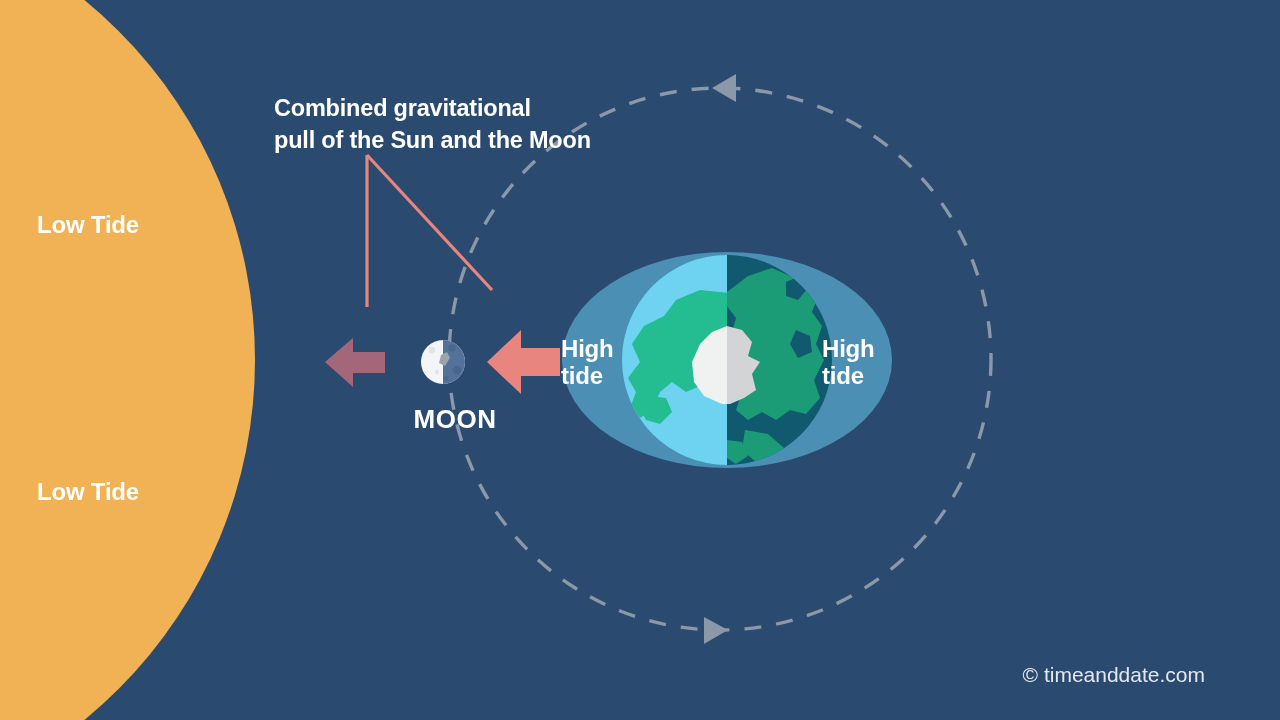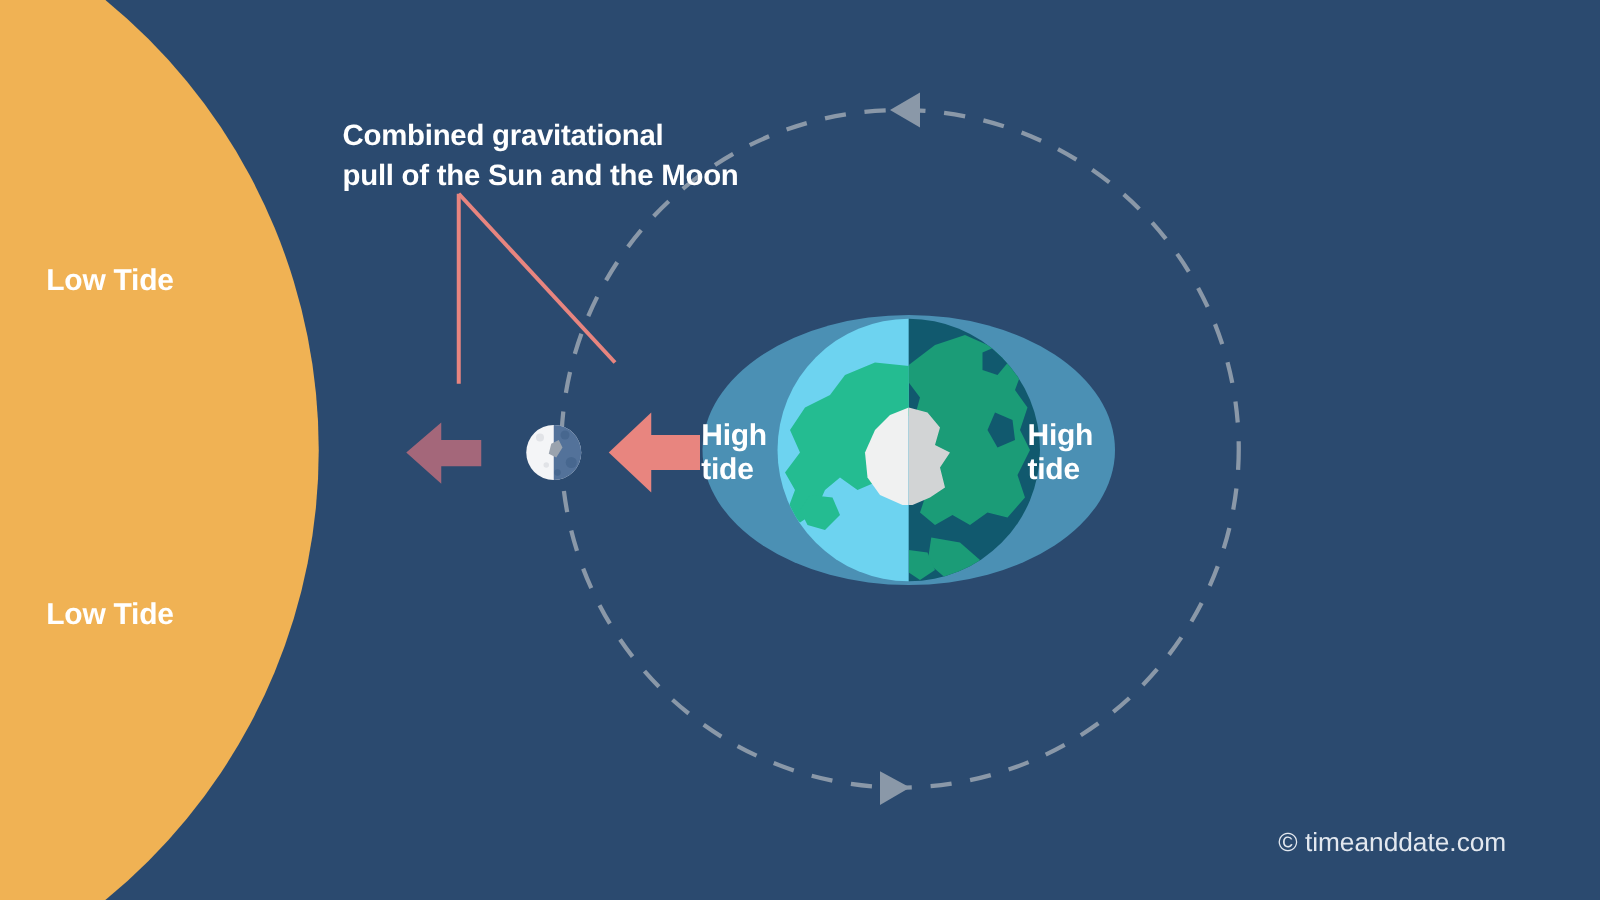--- a/index.html
+++ b/index.html
@@ -194,16 +194,17 @@
   <div class="lbl" id="low-tide-top">Low Tide</div>
 
   <div class="lbl" id="low-tide-bottom">Low Tide</div>
 
   <div class="lbl" id="high-tide-left">High
 tide</div>
 
   <div class="lbl" id="high-tide-right">High
 tide</div>
 
+  <div class="lbl" id="moon-label">MOON</div>
 
   <div id="credit">© timeanddate.com</div>
 
 </div>
 
 </body></html>

